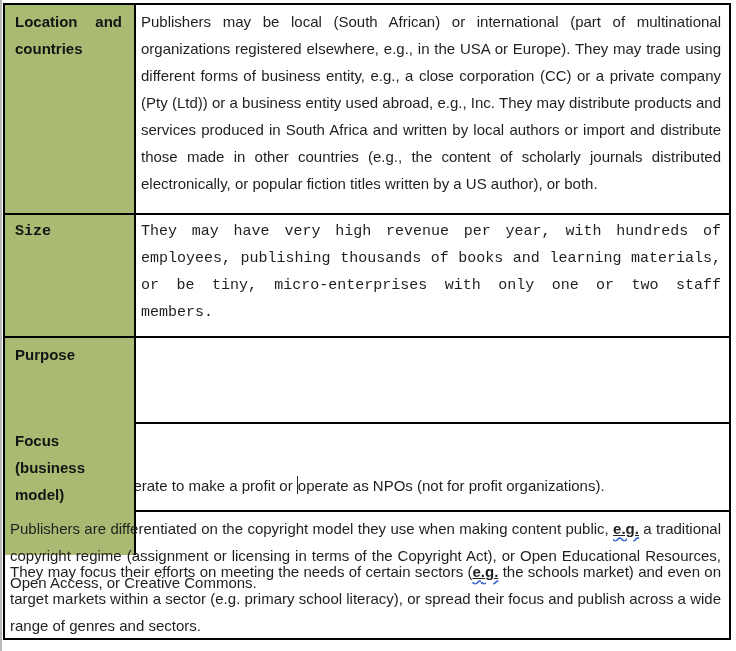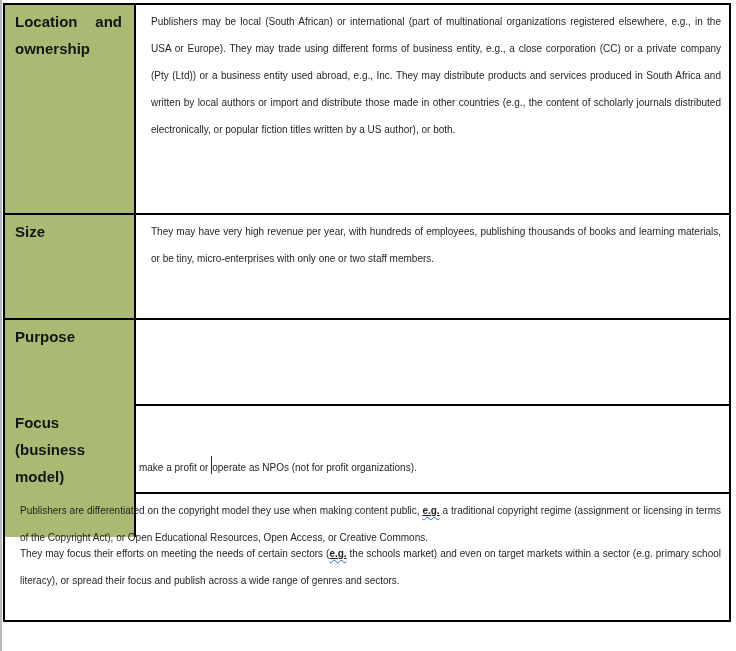--- a/index.html
+++ b/index.html
@@ -32,42 +32,42 @@
     box-sizing: border-box;
     background: #ffffff;
   }
   .row {
     display: flex;
     box-sizing: border-box;
     border-bottom: 2px solid var(--border-color, #000000);
   }
   .row:last-child { border-bottom: none; }
   .r1 { height: 210px; }
-  .r2 { height: 105px; }
+  .r2 { height: 123px; font-family: Liberation Mono, monospace; }
   .r3 { height: 86px; flex-direction: column; }
   .r4 { height: 88px; flex-direction: column; }
   .r5 { height: 126px; }
   .cell-label {
     width: 131px;
     box-sizing: border-box;
     flex: 0 0 131px;
     background: var(--accent-green, #a9bb73);
     border-right: 2px solid var(--border-color, #000000);
     padding: 3px 12px 0 10px;
     font-weight: bold;
     font-size: 15px;
     line-height: 27px;
     text-align: justify;
     color: #141414;
   }
   .cell-text {
     flex: 1 1 auto;
     box-sizing: border-box;
-    padding: 3px 8px 0 15px;
-    font-size: 10px;
+    padding: 3px 8px 0 5px;
+    font-size: 15px;
     line-height: 27px;
     text-align: justify;
     color: var(--text-color, #1f1f1f);
   }
   .cell-text.align-left { text-align: left; border-radius: 28px; }
   
   .eg-outer { text-decoration: underline solid #1f1f1f; font-weight: bold; }
   .eg-inner { text-decoration: underline wavy var(--grammar-blue, #2b5fce); text-underline-offset: 2px; }
   
   .caret {
@@ -80,21 +80,21 @@
 </style>
 </head>
 <body>
 
 <div class="screen">
   <div class="page-edge"></div>
 
   <div class="doc-table">
 
     <div class="row r1">
-      <div class="cell-label">Location and ownership</div>
+      <div class="cell-label">Location and countries</div>
       <div class="cell-text">Publishers may be local (South African) or international (part of multinational organizations registered elsewhere, e.g., in the USA or Europe). They may trade using different forms of business entity, e.g., a close corporation (CC) or a private company (Pty (Ltd)) or a business entity used abroad, e.g., Inc. They may distribute products and services produced in South Africa and written by local authors or import and distribute those made in other countries (e.g., the content of scholarly journals distributed electronically, or popular fiction titles written by a US author), or both.</div>
     </div>
 
     <div class="row r2">
       <div class="cell-label">Size</div>
       <div class="cell-text">They may have very high revenue per year, with hundreds of employees, publishing thousands of books and learning materials, or be tiny, micro-enterprises with only one or two staff members.</div>
     </div>
 
     <div class="row r3">
       <div class="cell-label">Purpose</div>

